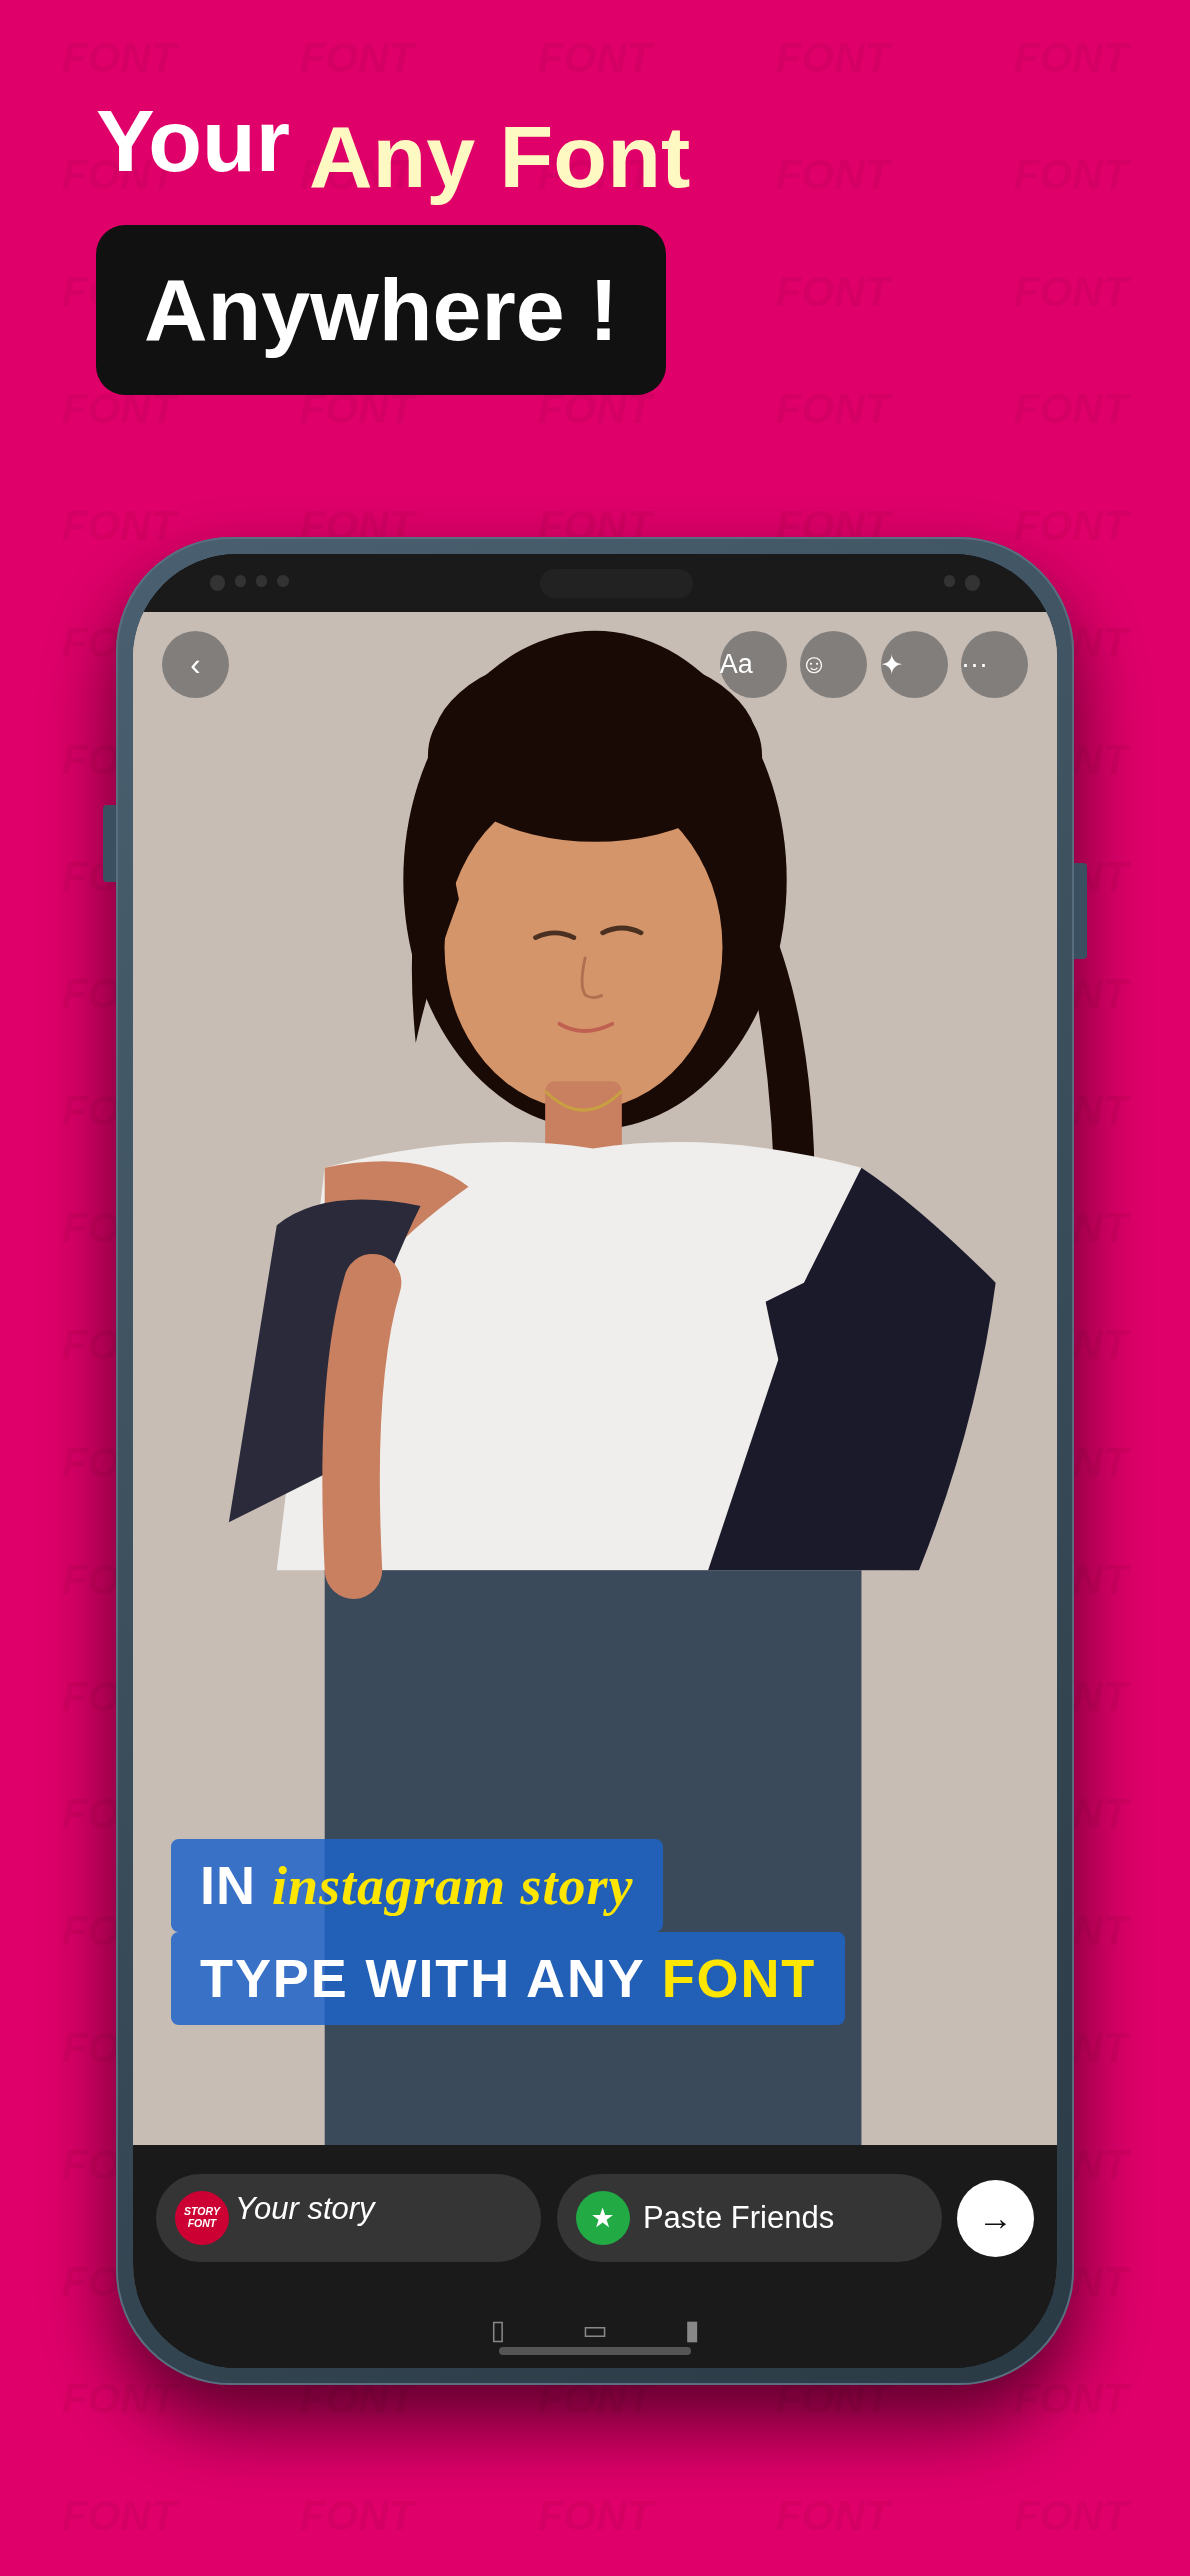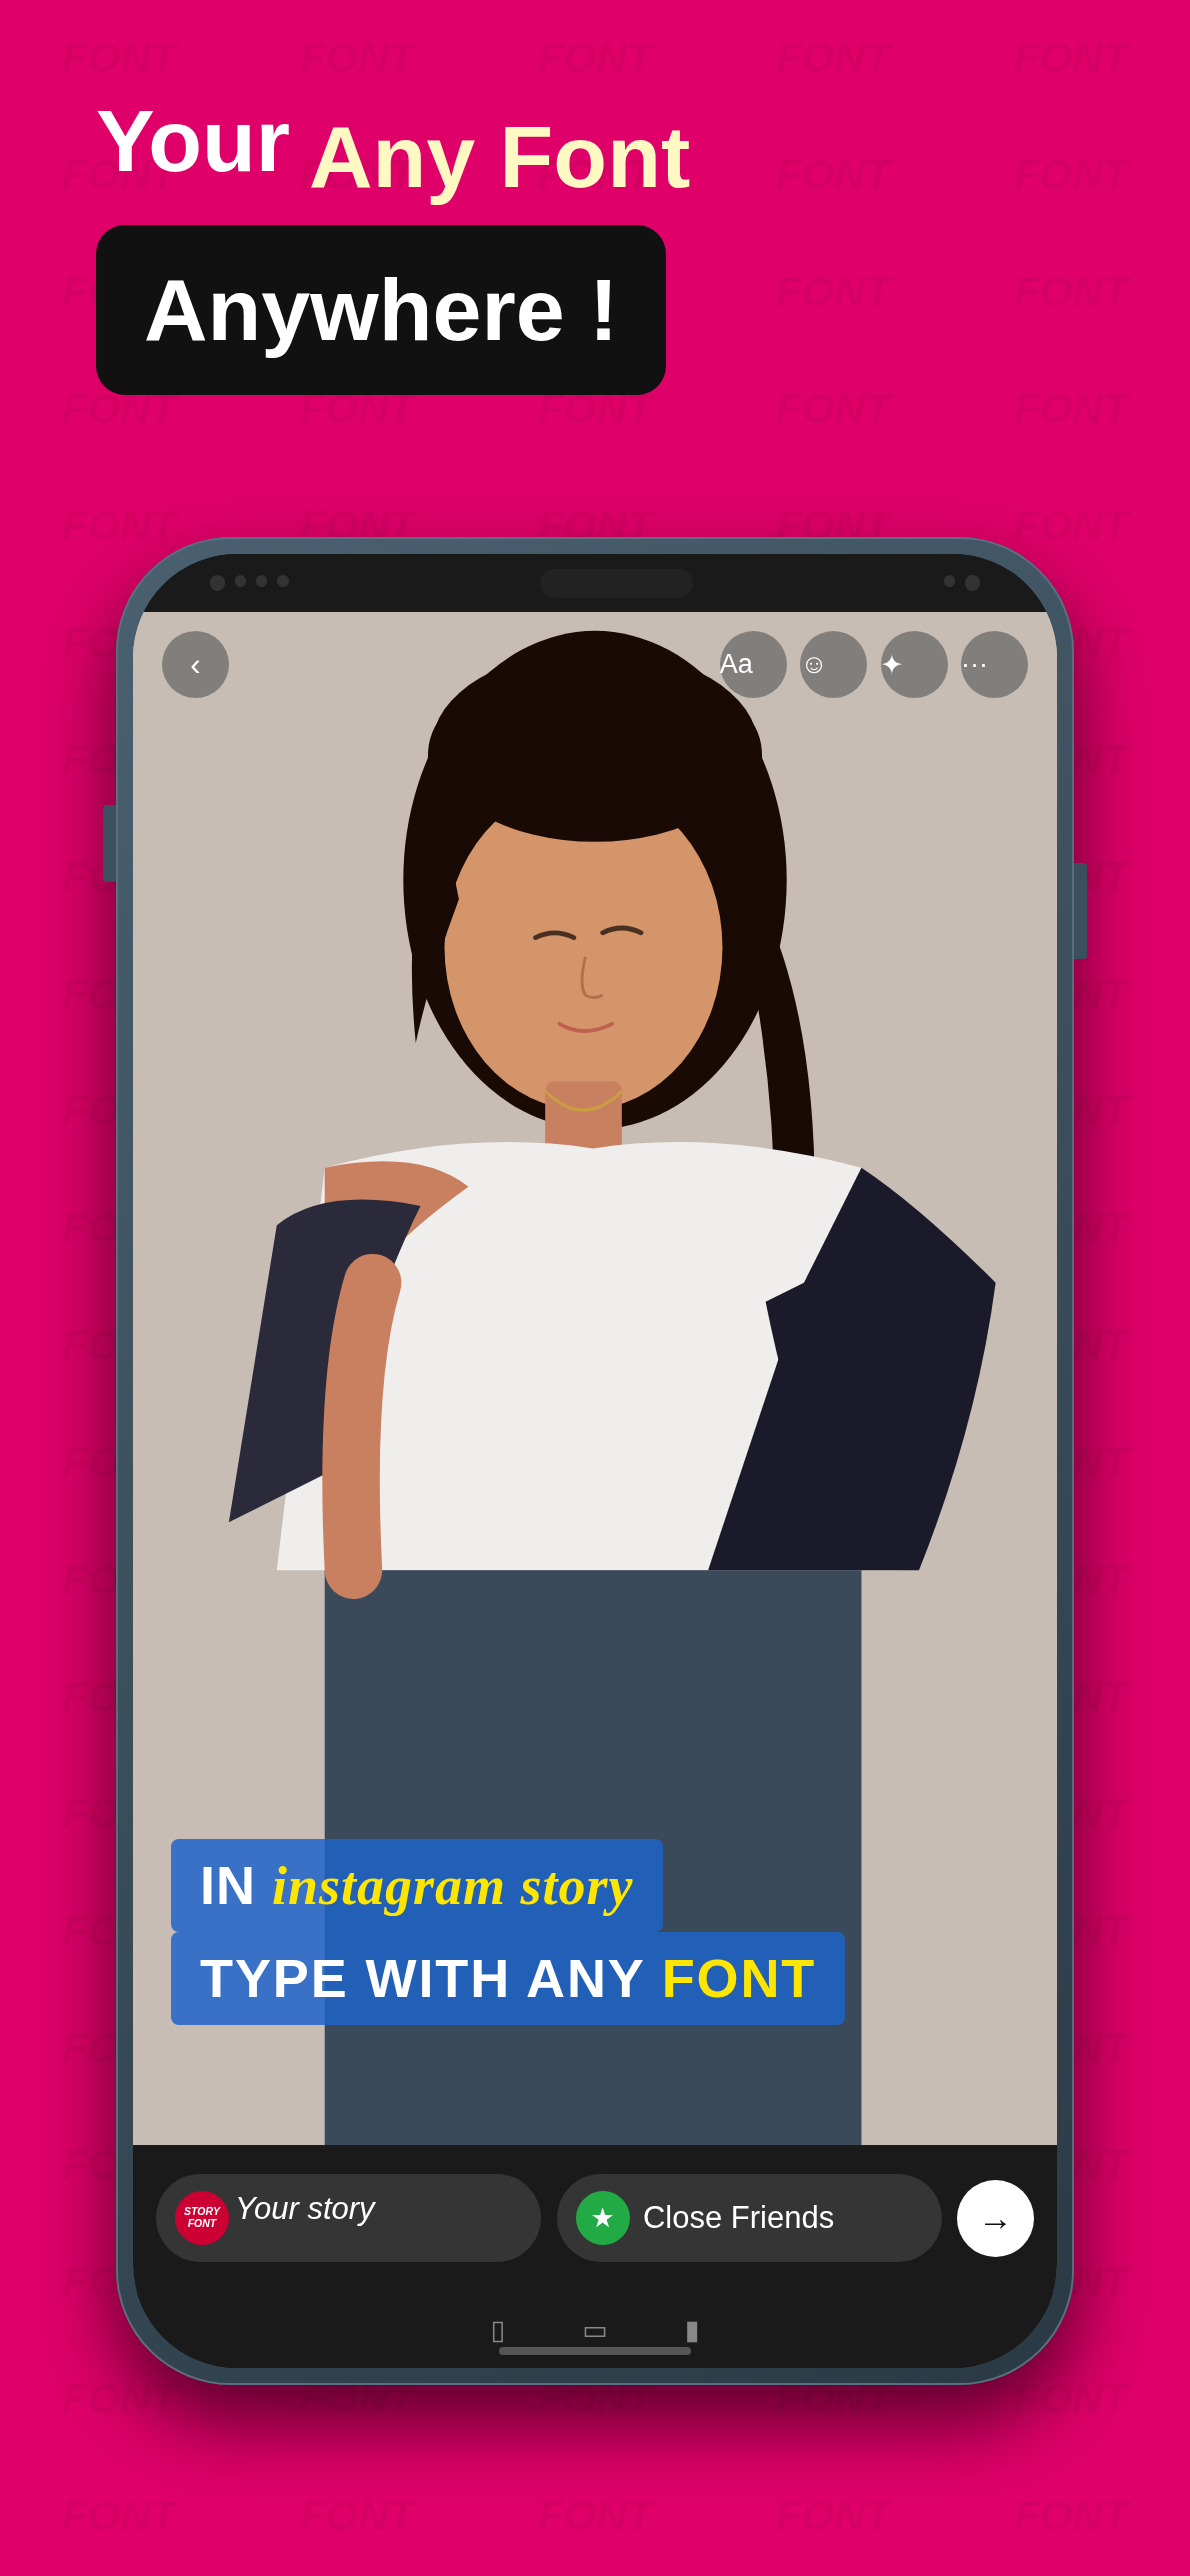--- a/index.html
+++ b/index.html
@@ -634,21 +634,21 @@
           <div class="share-btn">
             <div class="story-font-icon">
               <span style="font-size: 10.5px; line-height: 1.1;">STORY<br>FONT</span>
             </div>
             <span class="share-label">Your story</span>
           </div>
           <div class="close-friends-btn">
             <div class="green-star-icon">
               <span>★</span>
             </div>
-            <span class="share-label">Close Friends</span>
+            <span class="share-label">Paste Friends</span>
           </div>
           <div class="next-btn">
             <span>→</span>
           </div>
         </div>
 
       </div>
 
       <div class="phone-bottom-bar">
         <span class="nav-icon">▯</span>

